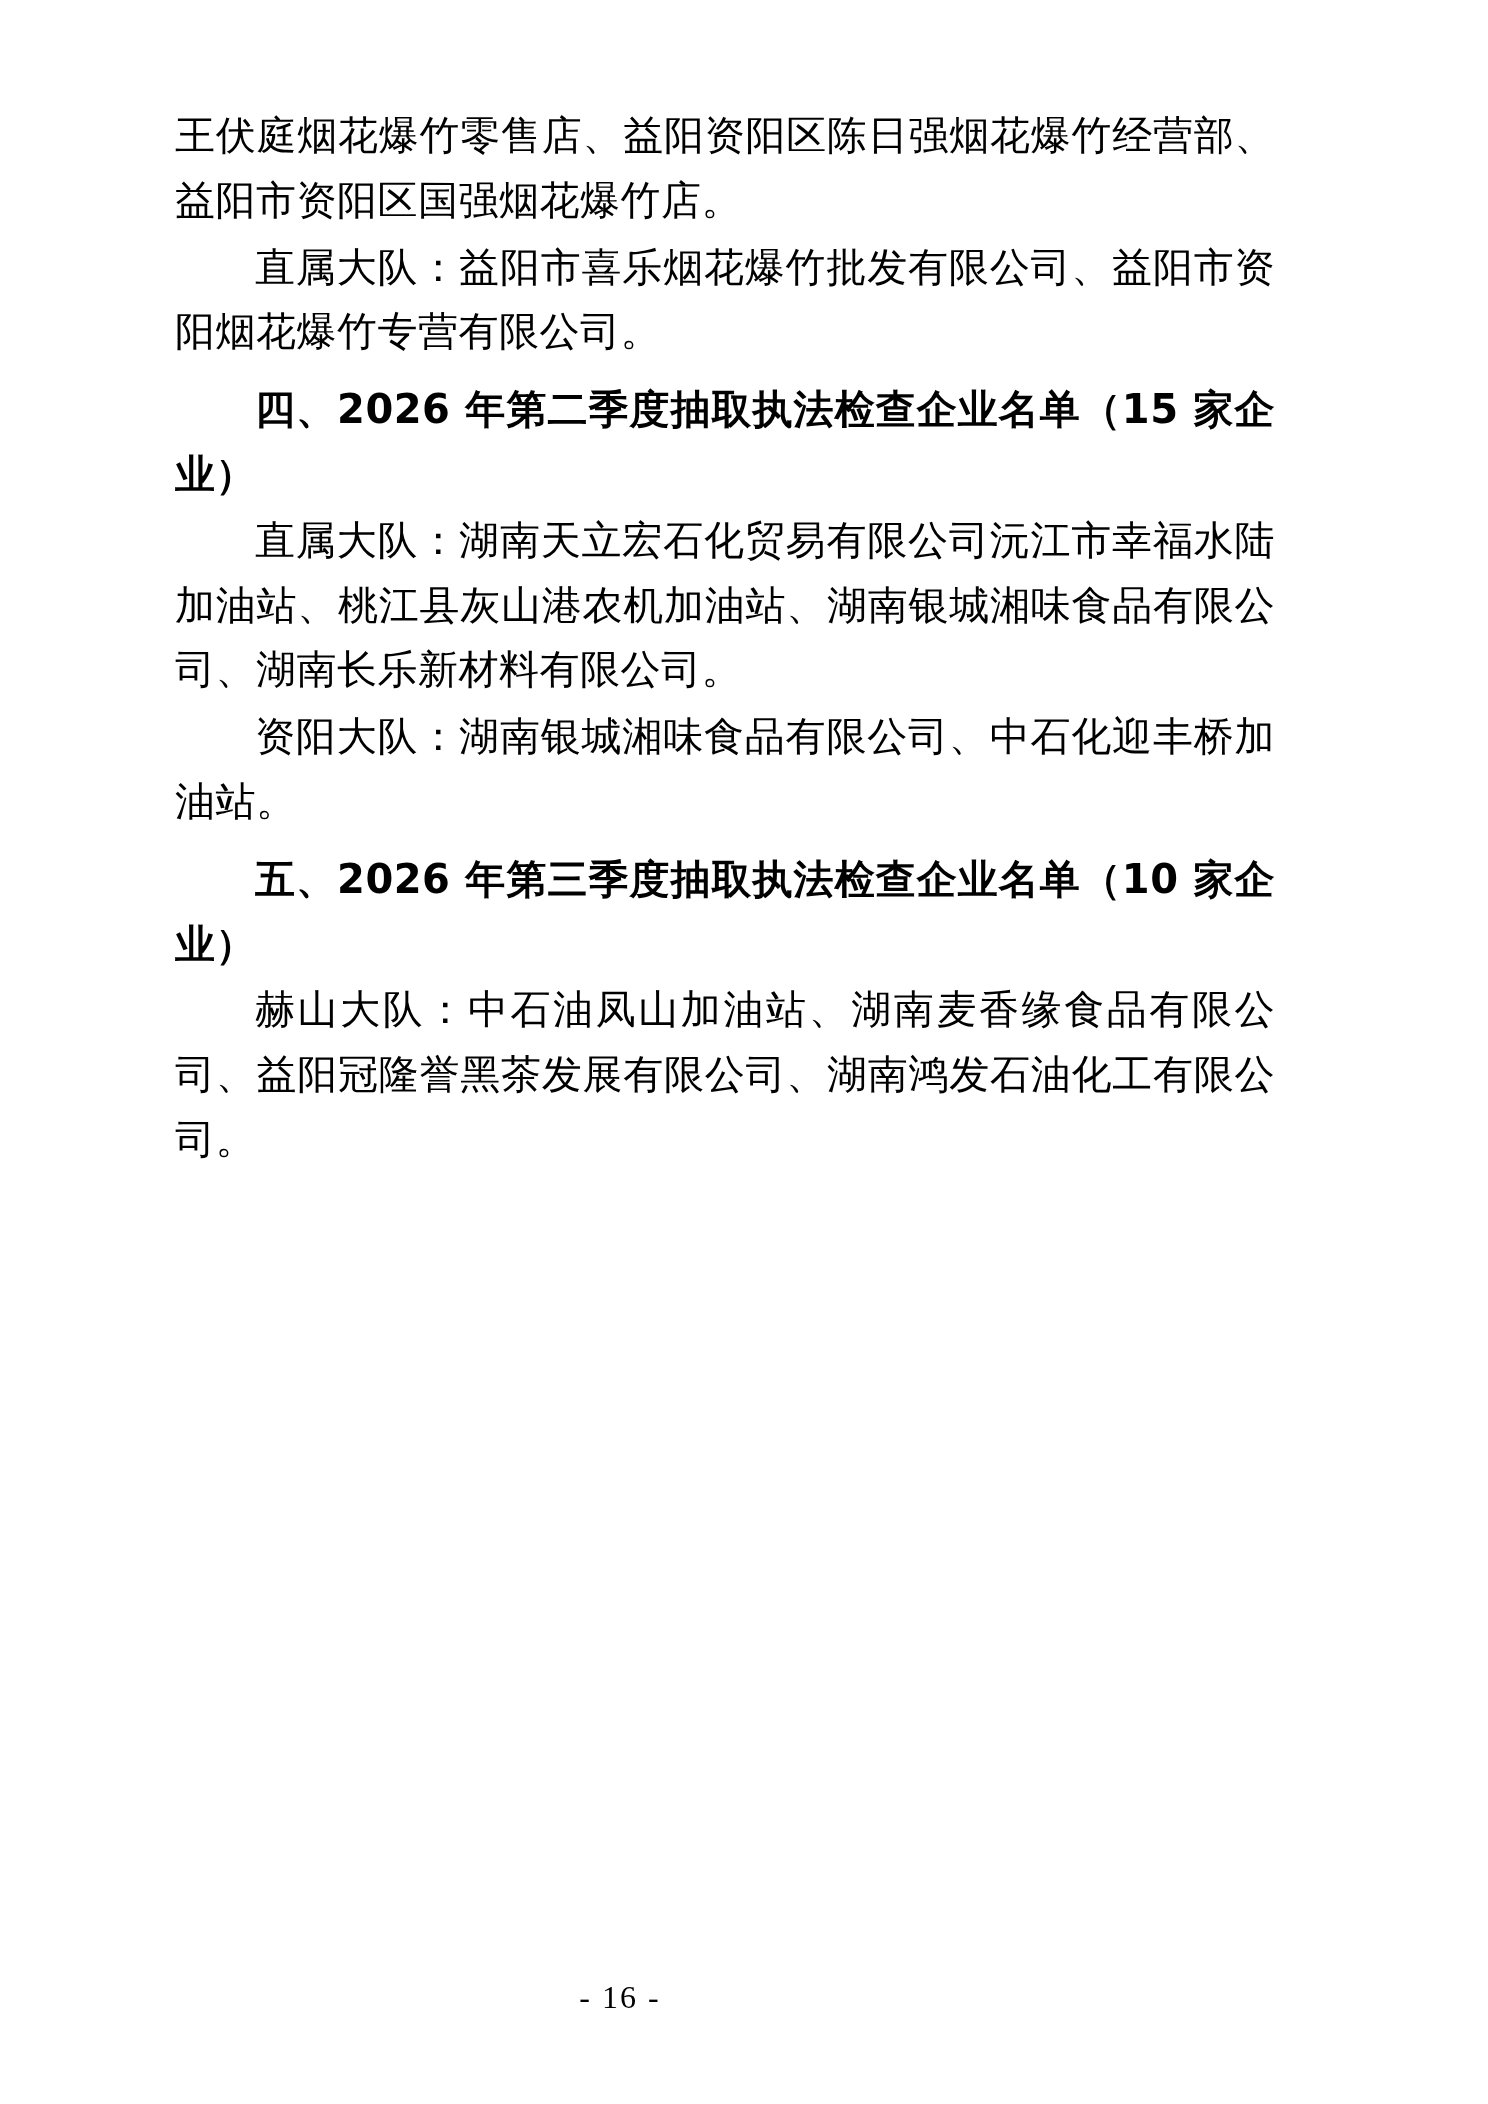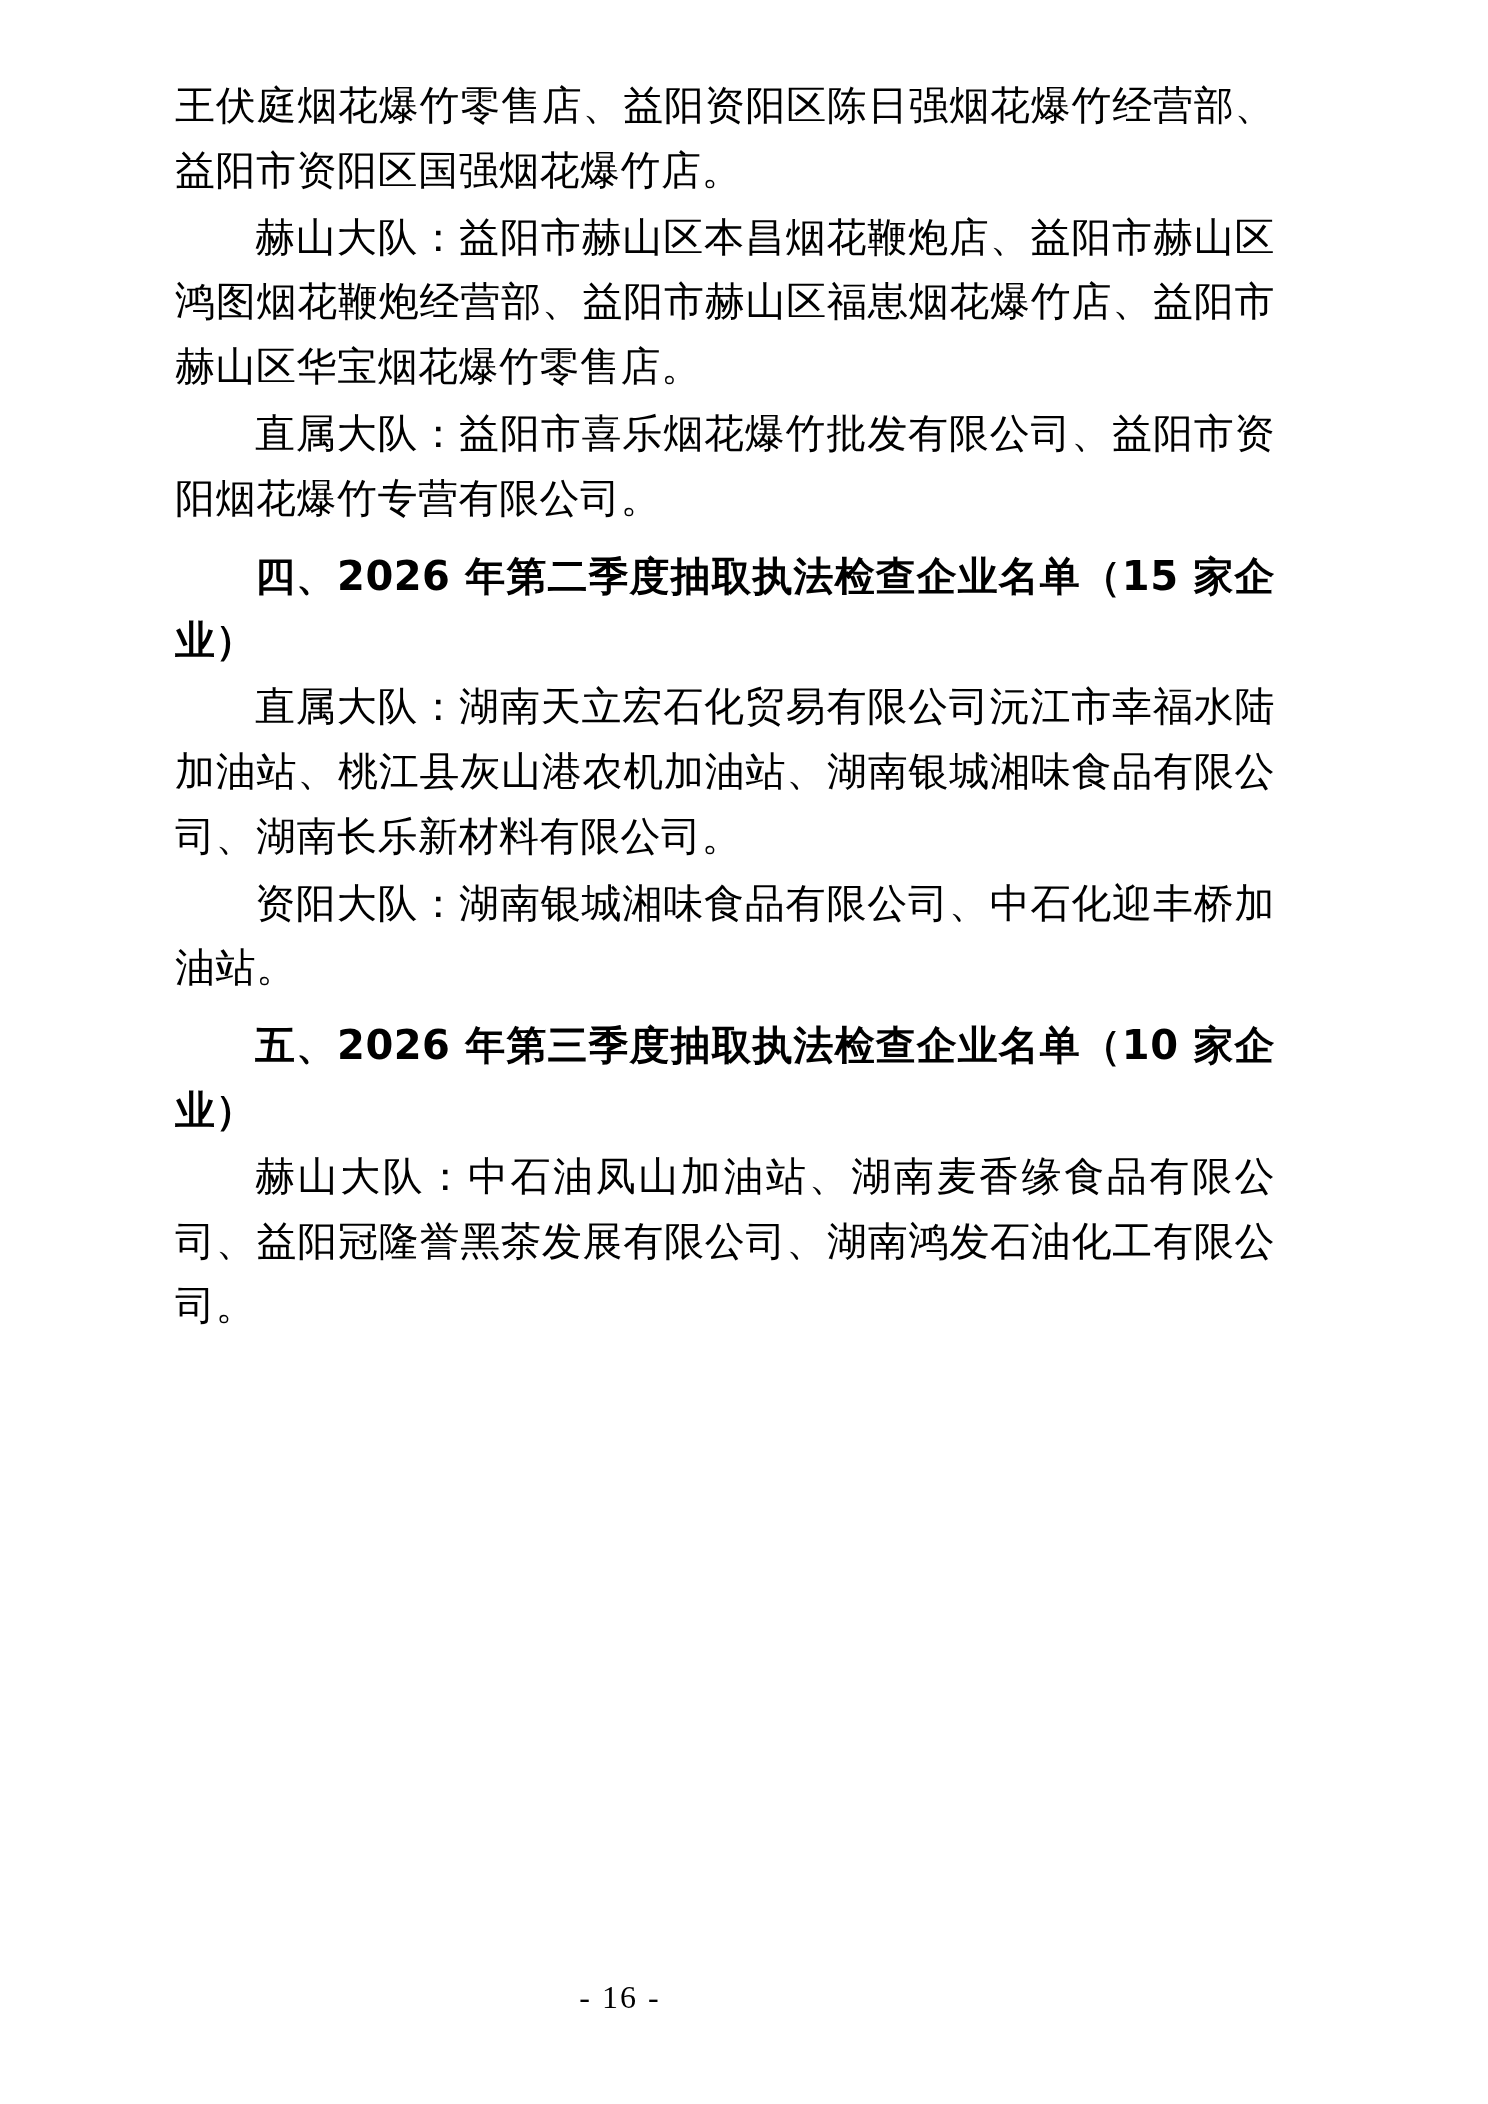--- a/index.html
+++ b/index.html
@@ -11,21 +11,21 @@
     width: 1488px;
     height: 2104px;
     font-family: "Liberation Serif", "DejaVu Serif", serif;
     color: #000000;
   }
   .page {
     position: relative;
     width: 1256px;
     height: 2104px;
     box-sizing: border-box;
-    padding: 74px 175px 0 175px;
+    padding: 104px 175px 0 175px;
     background: #ffffff;
   }
   .doc-body {
     width: 1100px;
   }
   p.para {
     margin: 0 0 2px 0;
     font-size: 40px;
     line-height: 1.62;
     text-align: justify;
@@ -59,21 +59,20 @@
   }
 </style>
 </head>
 <body>
 
 <div class="page">
   <div class="doc-body">
 
     <p class="para">王伏庭烟花爆竹零售店、益阳资阳区陈日强烟花爆竹经营部、益阳市资阳区国强烟花爆竹店。</p>
 
-    <p class="para indent">赫山大队：益阳市赫山区本昌烟花鞭炮店、益阳市赫山区鸿图烟花鞭炮经营部、益阳市赫山区福崽烟花爆竹店、益阳市赫山区华宝烟花爆竹零售店。</p>
 
     <p class="para indent">直属大队：益阳市喜乐烟花爆竹批发有限公司、益阳市资阳烟花爆竹专营有限公司。</p>
 
     <p class="heading">四、2026 年第二季度抽取执法检查企业名单（15 家企业）</p>
 
     <p class="para indent">直属大队：湖南天立宏石化贸易有限公司沅江市幸福水陆加油站、桃江县灰山港农机加油站、湖南银城湘味食品有限公司、湖南长乐新材料有限公司。</p>
 
 
     <p class="para indent">资阳大队：湖南银城湘味食品有限公司、中石化迎丰桥加油站。</p>
 

